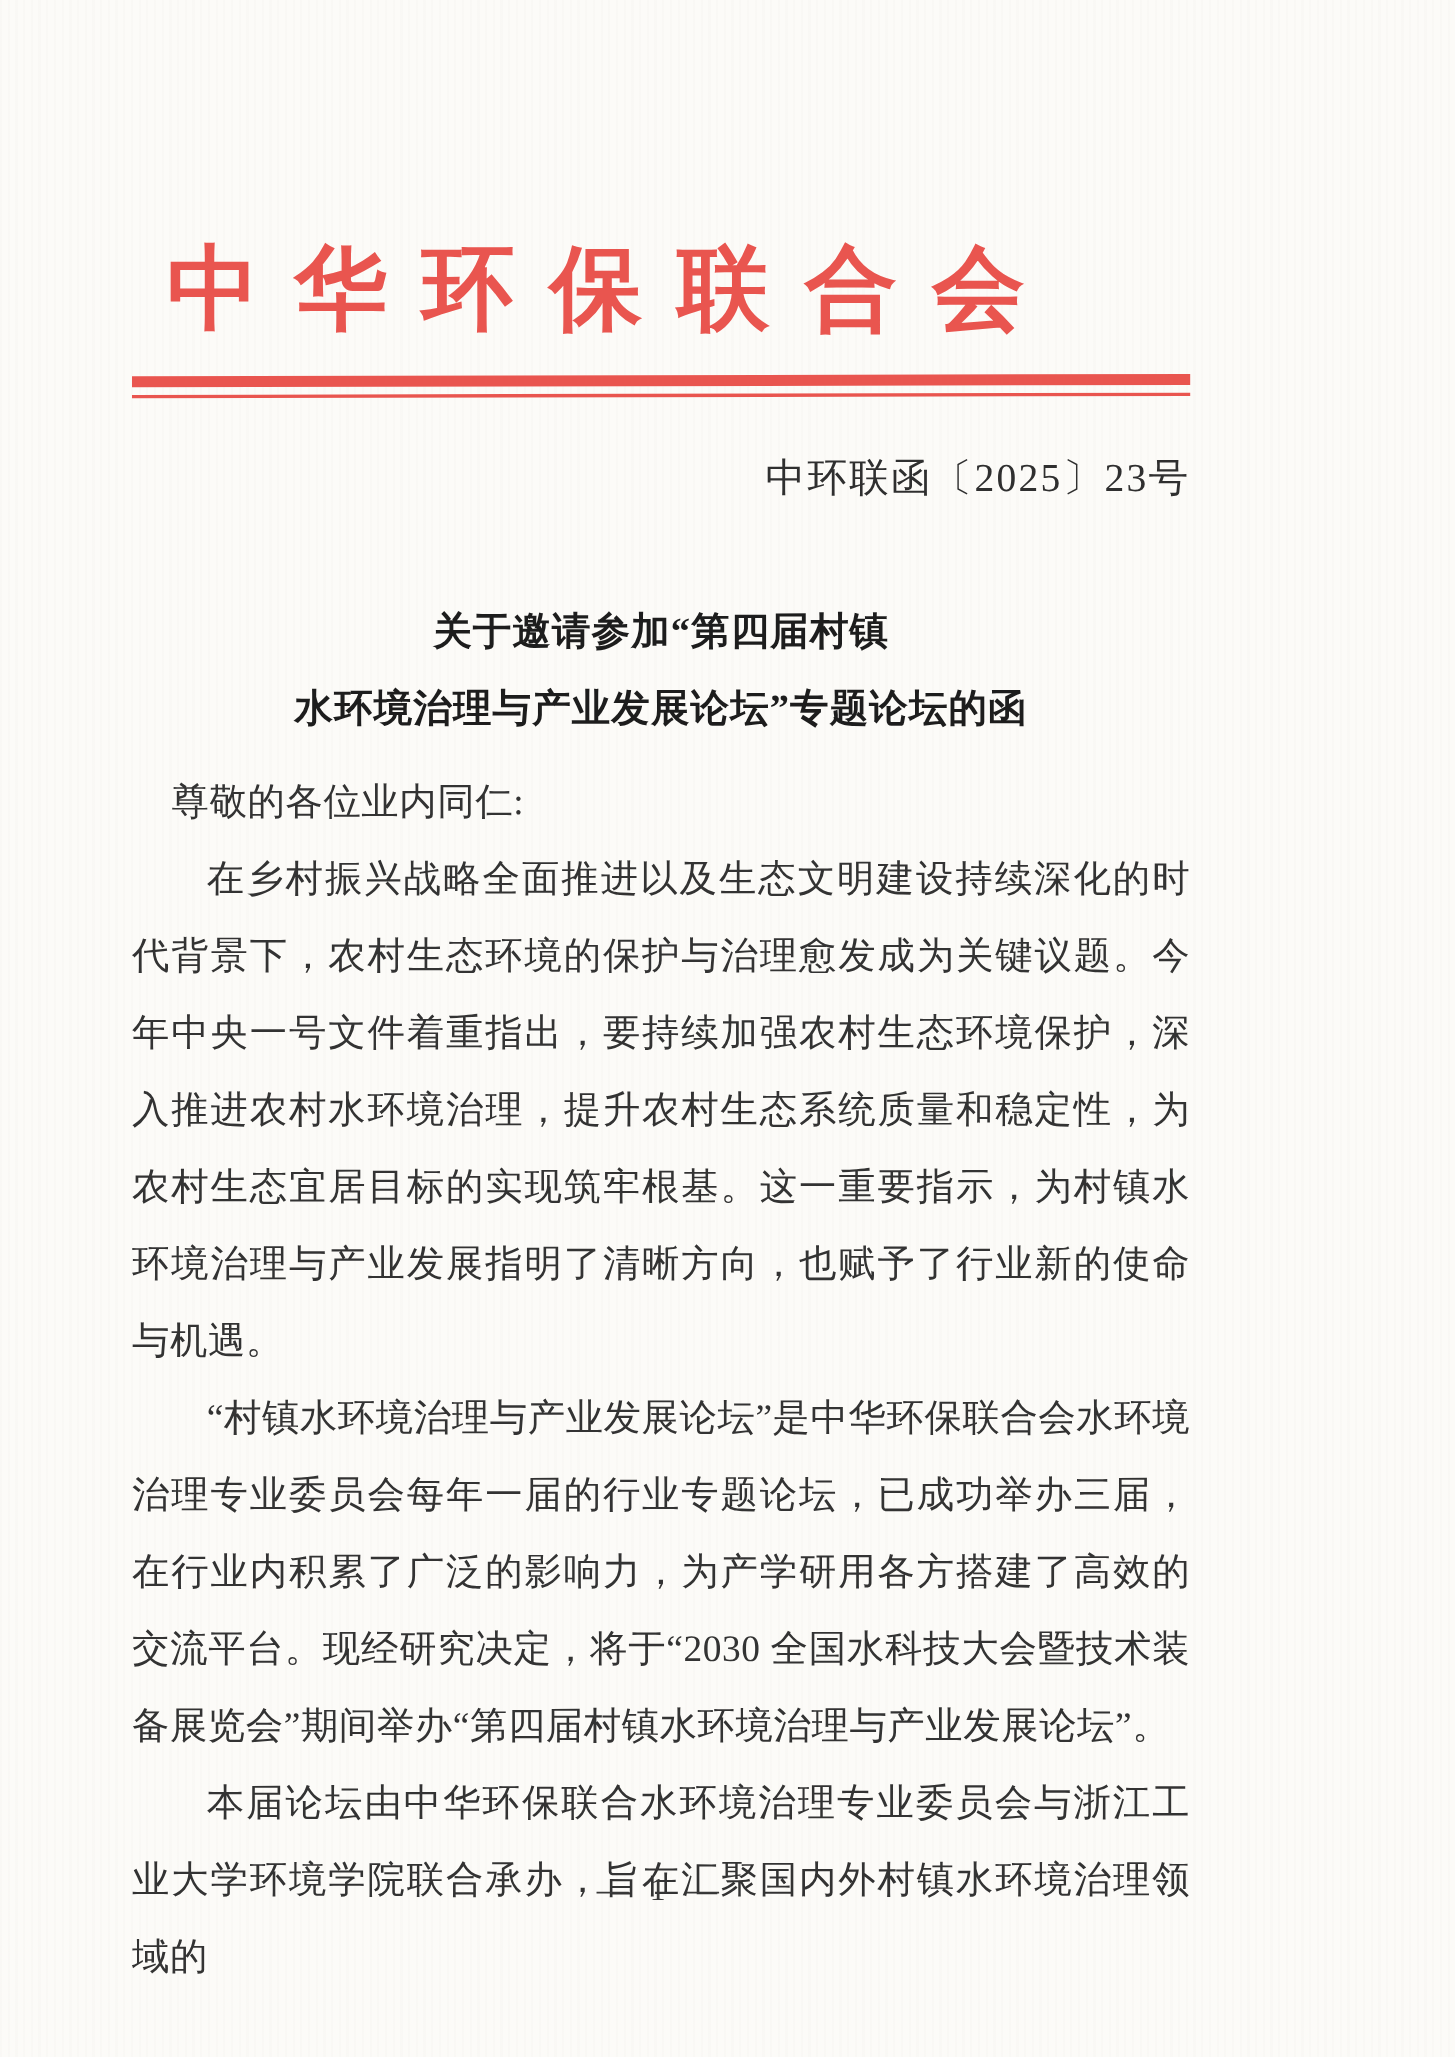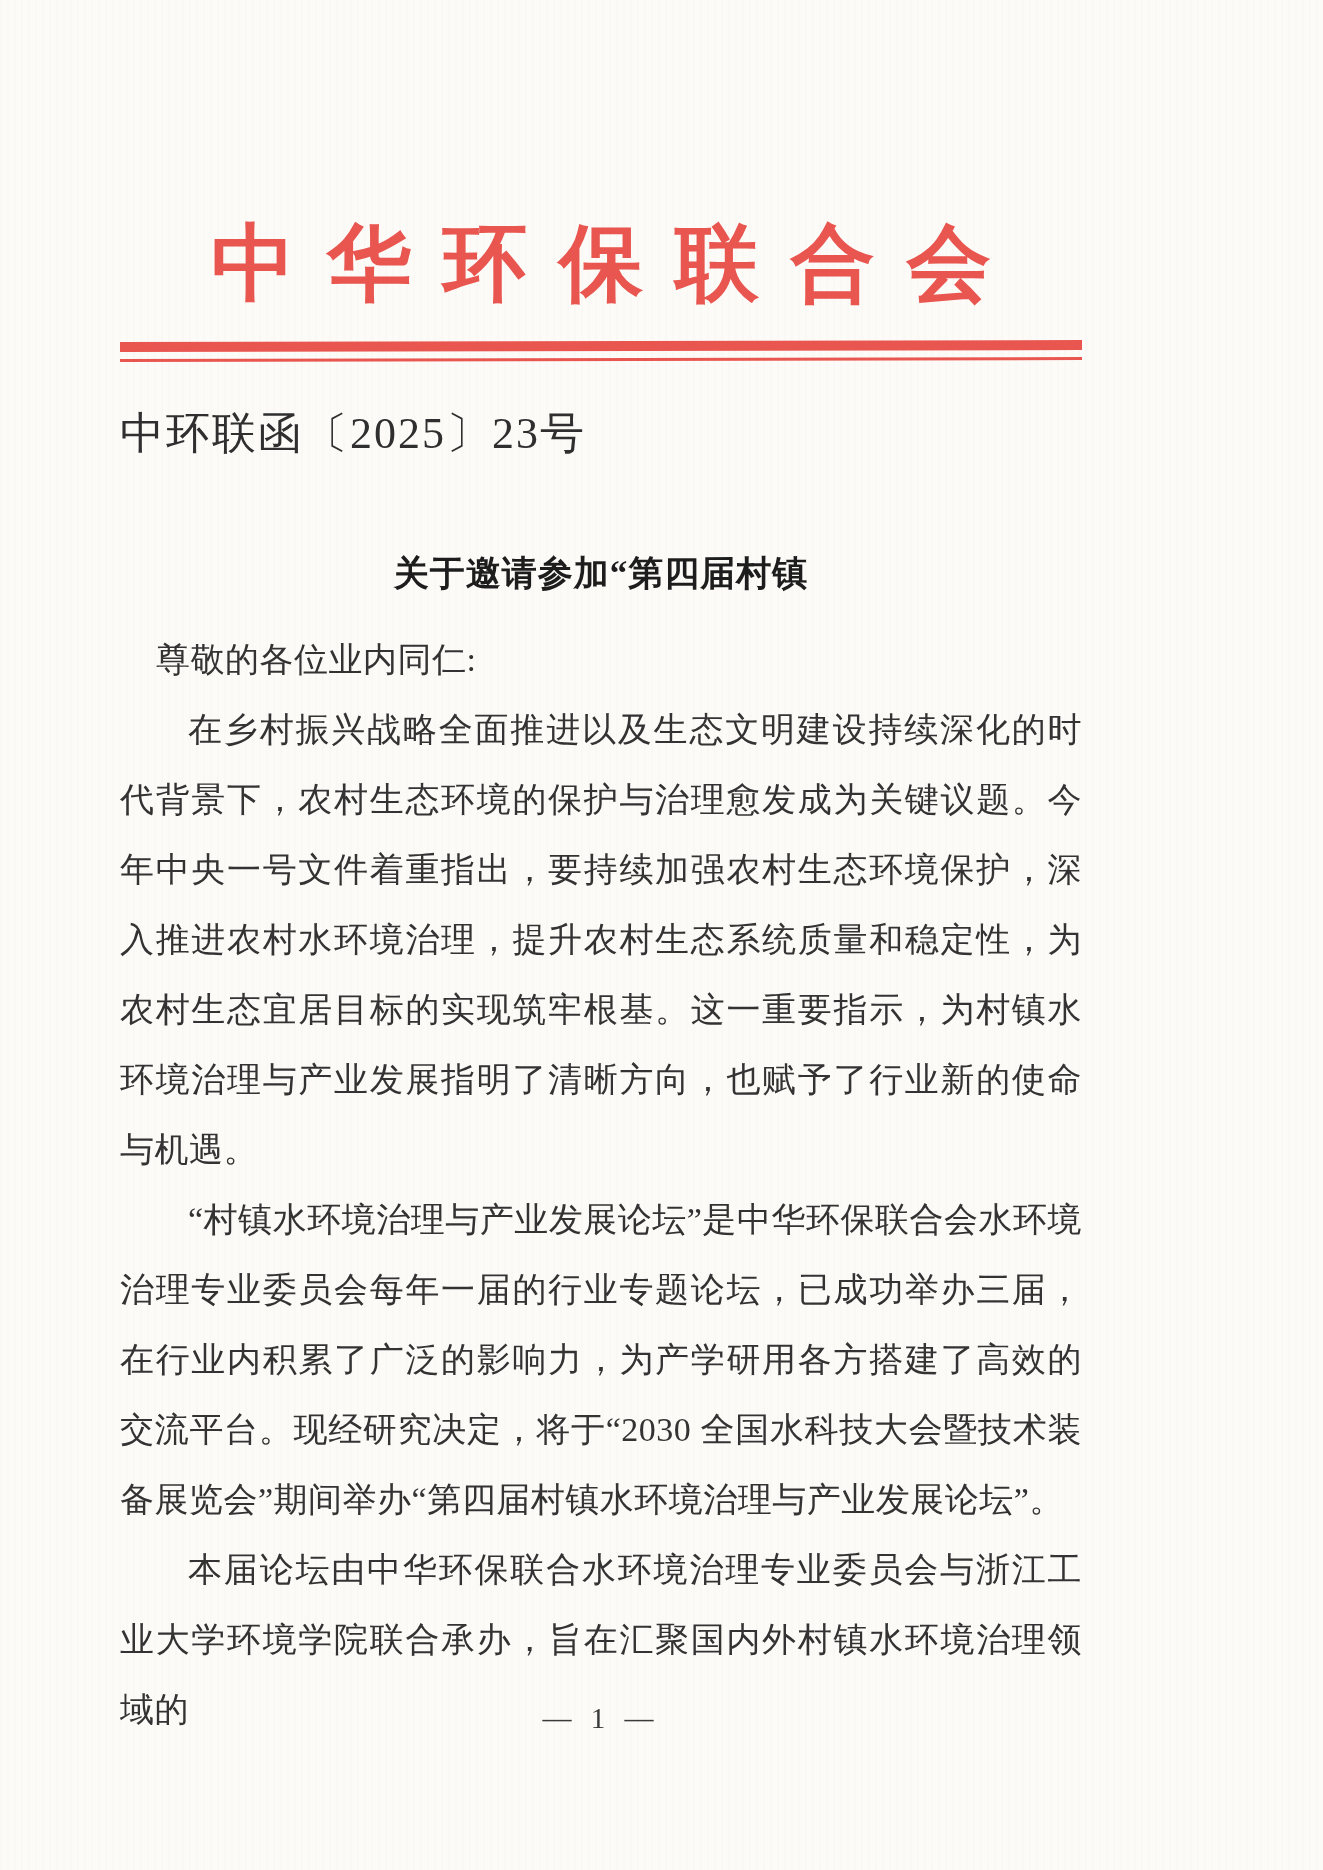--- a/index.html
+++ b/index.html
@@ -25,41 +25,42 @@
     margin-left: 120px;
     width: 962px;
   }
   
   .letterhead { padding-top: 213px; }
   .org-name {
     color: var(--accent, #e9554f);
     font-weight: bold;
     font-size: 84px;
     line-height: 102px;
-    text-align: center;
+    text-align: left;
     letter-spacing: 0.38em;
     text-indent: 0.38em; 
     white-space: nowrap;
   }
   .rules { margin-top: 26px; }
   .rule-thick {
     height: 10px;
     background: var(--accent, #e9554f);
     transform: rotate(-0.12deg);
   }
   .rule-thin {
     height: 3px;
     margin-top: 7px;
     background: var(--accent, #e9554f);
     transform: rotate(-0.12deg);
   }
   
   .doc-number {
     margin-top: 50px;
-    font-size: 44px;
+    text-align: right;
+    font-size: 36px;
     line-height: 46px;
     letter-spacing: 2px;
     color: #2f2f2f;
   }
   
   .doc-title {
     margin-top: 82px;
     text-align: center;
     font-weight: bold;
     color: #1d1d1d;
@@ -106,20 +107,21 @@
       <div class="rules">
         <div class="rule-thick"></div>
         <div class="rule-thin"></div>
       </div>
     </header>
 
     <div class="doc-number">中环联函〔2025〕23号</div>
 
     <h1 class="doc-title">
         <div class="title-line">关于邀请参加“第四届村镇</div>
+        <div class="title-line">水环境治理与产业发展论坛”专题论坛的函</div>
       </h1>
 
     <main class="body">
       <p class="salutation">尊敬的各位业内同仁:</p>
       <div>
           <p class="para">在乡村振兴战略全面推进以及生态文明建设持续深化的时代背景下，农村生态环境的保护与治理愈发成为关键议题。今年中央一号文件着重指出，要持续加强农村生态环境保护，深入推进农村水环境治理，提升农村生态系统质量和稳定性，为农村生态宜居目标的实现筑牢根基。这一重要指示，为村镇水环境治理与产业发展指明了清晰方向，也赋予了行业新的使命与机遇。</p>
           <p class="para">“村镇水环境治理与产业发展论坛”是中华环保联合会水环境治理专业委员会每年一届的行业专题论坛，已成功举办三届，在行业内积累了广泛的影响力，为产学研用各方搭建了高效的交流平台。现经研究决定，将于“2030 全国水科技大会暨技术装备展览会”期间举办“第四届村镇水环境治理与产业发展论坛”。</p>
           <p class="para">本届论坛由中华环保联合水环境治理专业委员会与浙江工业大学环境学院联合承办，旨在汇聚国内外村镇水环境治理领域的</p>
         </div>
     </main>

